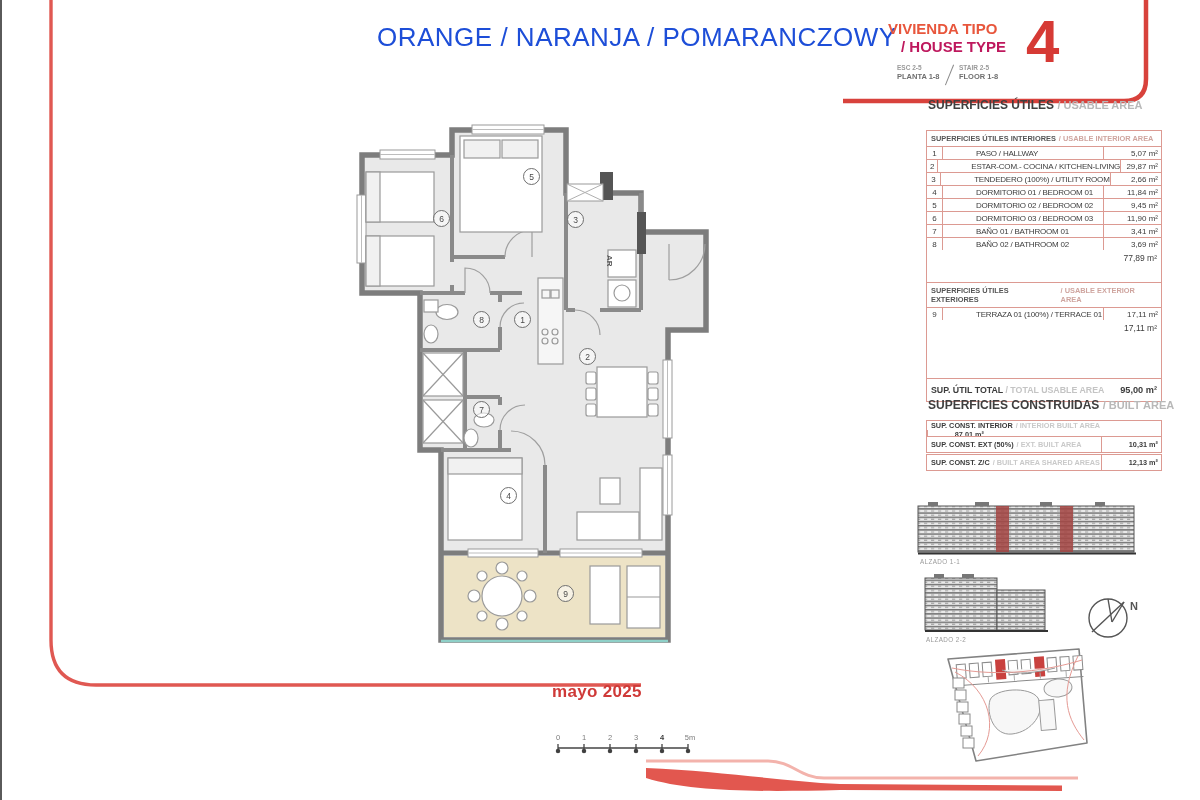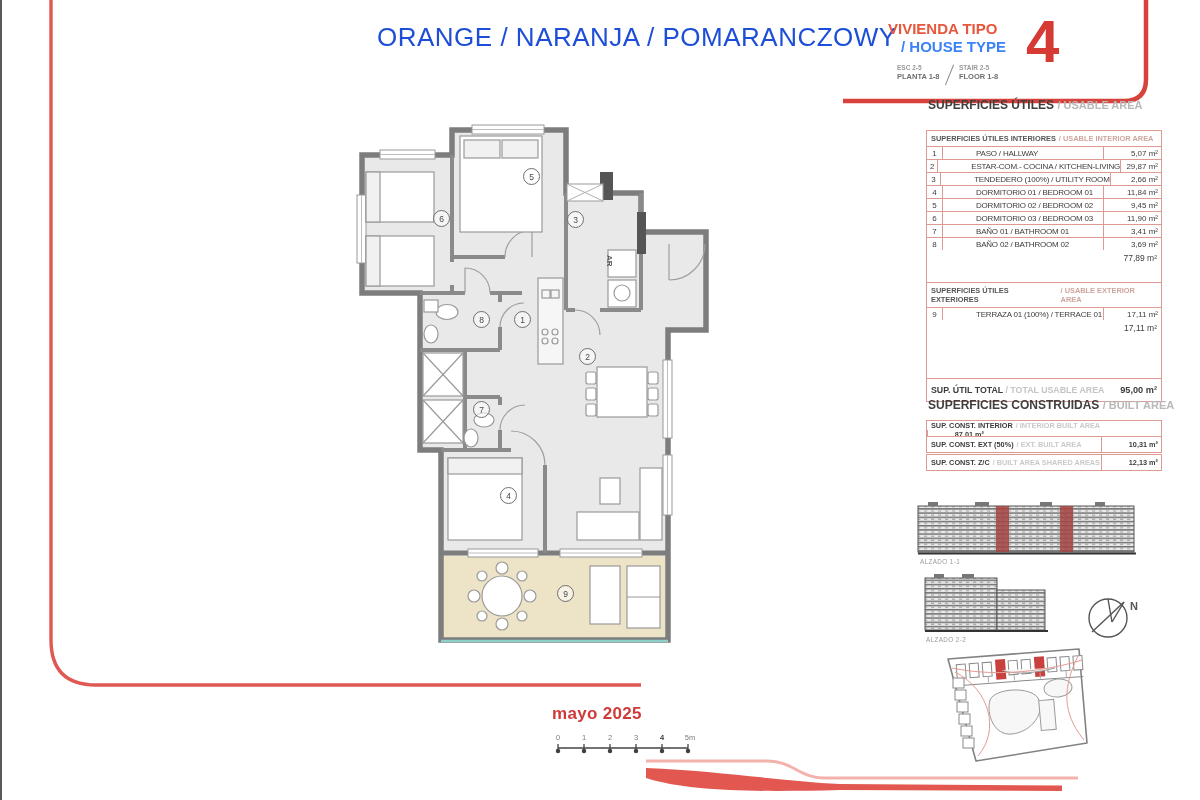--- a/index.html
+++ b/index.html
@@ -2,21 +2,21 @@
 <html><head>
 <meta charset="utf-8">
 <style>
   html,body{margin:0;padding:0;background:#ffffff;}
   .page{position:relative;width:1200px;height:800px;background:#fff;overflow:hidden;
         font-family:"Liberation Sans", sans-serif;}
   .abs{position:absolute;}
   
   .main-title{left:377px;top:22px;font-size:26px;color:#1d4ed8;letter-spacing:.5px;white-space:nowrap;}
   .vivienda{left:888px;top:20px;font-size:15px;font-weight:bold;color:#e8563c;white-space:nowrap;}
-  .housetype{left:901px;top:38px;font-size:15px;font-weight:bold;color:#3b82f6;white-space:nowrap;}
+  .housetype{left:901px;top:38px;font-size:15px;font-weight:bold;color:#be185d;white-space:nowrap;}
   .big-number{left:1026px;top:12px;font-size:60px;font-weight:bold;color:#d63a35;line-height:1;}
   .esc-block{left:897px;top:64px;display:flex;align-items:flex-start;font-weight:bold;}
   .esc-col{display:flex;flex-direction:column;line-height:1.25;}
   .esc-small{font-size:6.5px;color:#9a9a9a;}
   .esc-big{font-size:7.5px;color:#6f6f6f;}
   .esc-slash{width:1.4px;height:22px;background:#8a8a8a;transform:rotate(22deg);margin:0 9px;}
   
   .sec-title{font-size:12px;font-weight:bold;color:#3f3f3f;white-space:nowrap;}
   .sec-title .en{color:#b8b8b8;font-size:11px;}
   .tbl{border:1.2px solid #dc9a92;background:#fff;}
@@ -39,21 +39,21 @@
   .brow .val{width:56px;border-left:1.2px solid #dc9a92;display:flex;align-items:center;justify-content:flex-end;padding-right:3px;}
   .brow.total{font-size:8.6px;}
   .brow.total .val{border-left:none;font-size:9px;}
   
   .roomnum{position:absolute;width:15px;height:15px;border:1.1px solid #6f6f6f;border-radius:50%;
            display:flex;align-items:center;justify-content:center;font-size:8.5px;color:#4a4a4a;
            background:rgba(255,255,255,.55);}
   .alzado-label{font-size:6.3px;color:#9a9a9a;letter-spacing:.4px;}
   .north-n{font-size:11px;color:#555;font-weight:bold;}
   
-  .date{left:552px;top:704px;font-size:17px;font-weight:bold;color:#cf3a38;letter-spacing:.3px;}
+  .date{left:552px;top:682px;font-size:17px;font-weight:bold;color:#cf3a38;letter-spacing:.3px;}
   .scale-label{position:absolute;top:733px;font-size:7.5px;color:#7c7c7c;transform:translateX(-50%);}
   .scale-label.bold{font-weight:bold;color:#3c3c3c;}
 </style>
 </head>
 <body>
 
 <div class="page">
 
   <svg class="abs" style="left:0;top:0;" width="1200" height="800" viewBox="0 0 1200 800">
     <defs>

